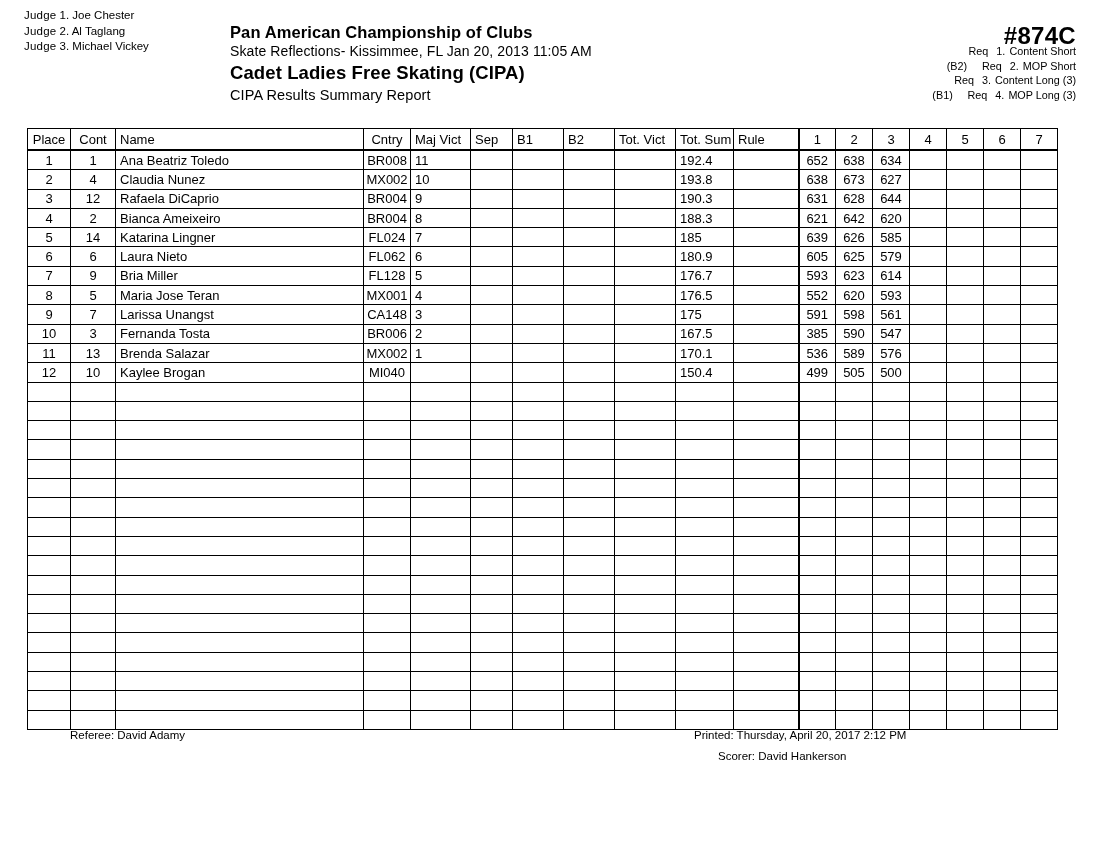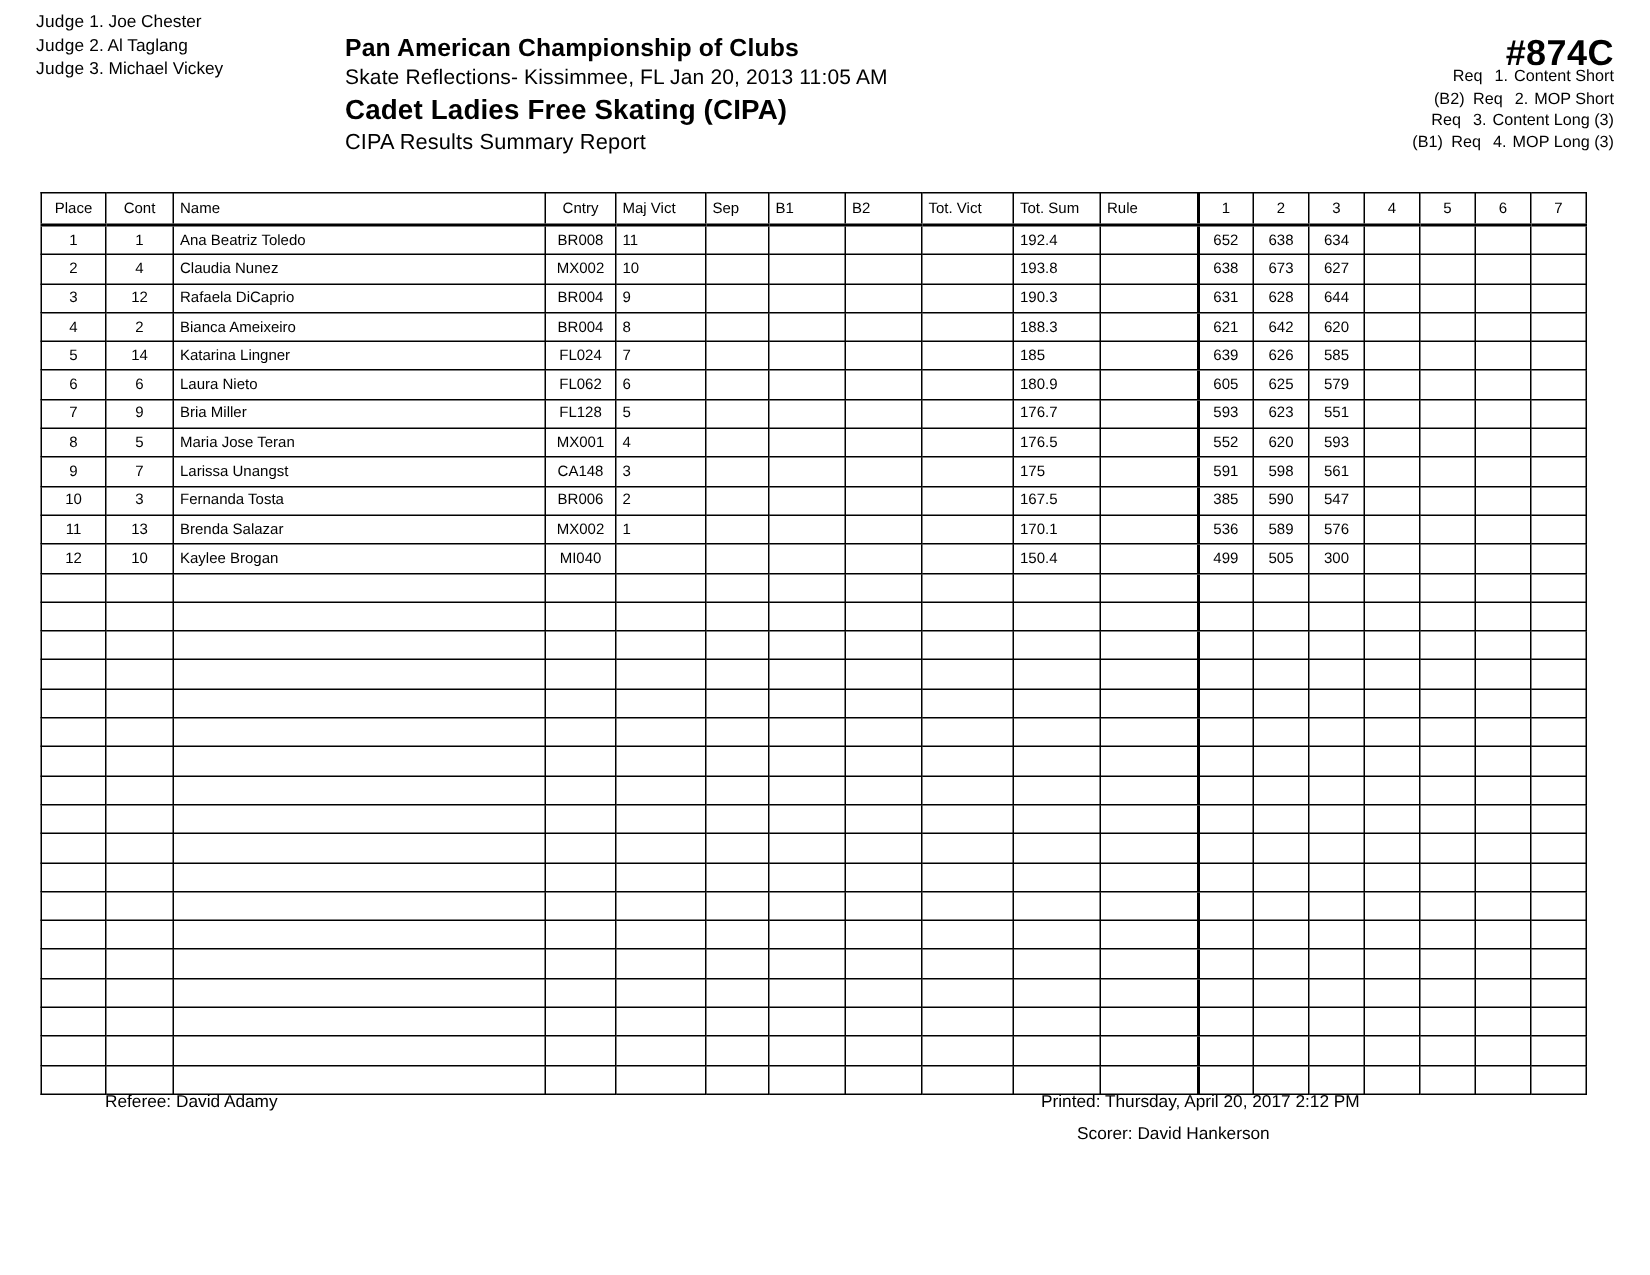--- a/index.html
+++ b/index.html
@@ -77,40 +77,40 @@
     line-height: 14.6px;
     white-space: nowrap;
   }
   .req-row {
     display: flex;
     justify-content: flex-end;
     align-items: baseline;
   }
   .req-bonus {
     width: 26px;
-    text-align: left;
-    padding-right: 0;
+    text-align: center;
+    padding-right: 12px;
   }
   .req-word { padding-right: 3px; }
   .req-num {
     width: 14px;
     text-align: right;
     padding-right: 4px;
   }
   .req-name { text-align: left; }
 
   
   #results-table {
     position: absolute;
     left: 27px;
     top: 128px;
     width: 1020px;
     border-collapse: collapse;
     table-layout: fixed;
-    font-size: 10px;
+    font-size: 13px;
   }
   #results-table th,
   #results-table td {
     border: 1px solid #000000;
     height: 18.3px;
     padding: 0 0 0 4px;
     font-weight: normal;
     text-align: left;
     vertical-align: middle;
     overflow: hidden;
@@ -382,21 +382,21 @@
         <td class="c-cntry">FL128</td>
         <td>5</td>
         <td></td>
         <td></td>
         <td></td>
         <td></td>
         <td>176.7</td>
         <td></td>
         <td class="c-j sep-left">593</td>
         <td class="c-j">623</td>
-        <td class="c-j">551</td>
+        <td class="c-j">614</td>
         <td class="c-j"></td>
         <td class="c-j"></td>
         <td class="c-j"></td>
         <td class="c-j"></td>
       </tr>
       <tr>
         <td class="c-place">8</td>
         <td class="c-cont">5</td>
         <td>Maria Jose Teran</td>
         <td class="c-cntry">MX001</td>
@@ -482,21 +482,21 @@
         <td class="c-cntry">MI040</td>
         <td></td>
         <td></td>
         <td></td>
         <td></td>
         <td></td>
         <td>150.4</td>
         <td></td>
         <td class="c-j sep-left">499</td>
         <td class="c-j">505</td>
-        <td class="c-j">300</td>
+        <td class="c-j">500</td>
         <td class="c-j"></td>
         <td class="c-j"></td>
         <td class="c-j"></td>
         <td class="c-j"></td>
       </tr>
       <tr>
         <td class="c-place">&nbsp;</td>
         <td class="c-cont">&nbsp;</td>
         <td>&nbsp;</td>
         <td class="c-cntry">&nbsp;</td>

